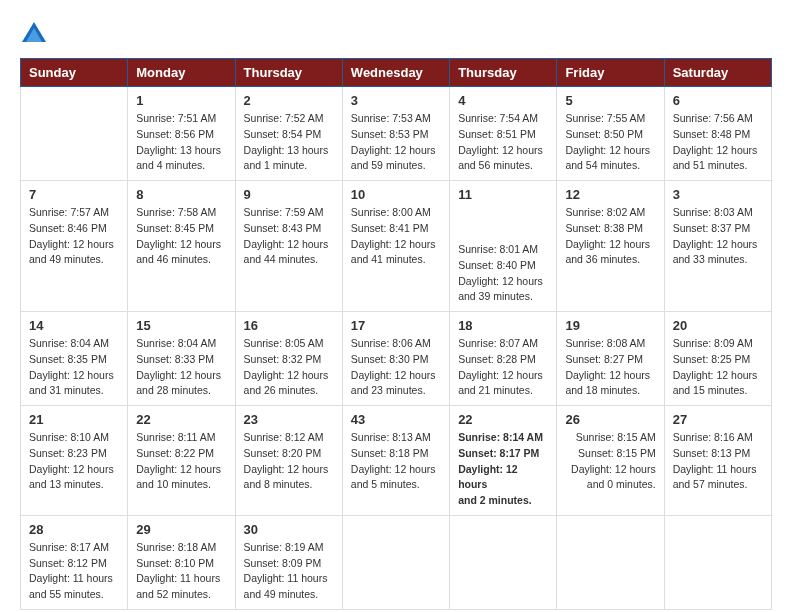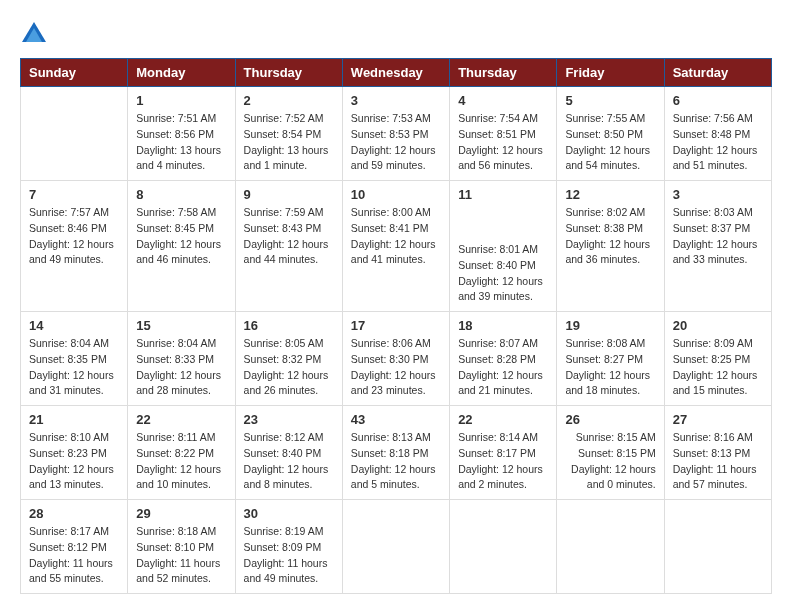--- a/index.html
+++ b/index.html
@@ -281,34 +281,34 @@
         <td>
           <span class="day-number">22</span>
           <div class="day-info" style="white-space: pre-line;">Sunrise: 8:11 AM
 Sunset: 8:22 PM
 Daylight: 12 hours
 and 10 minutes.</div>
         </td>
         <td>
           <span class="day-number">23</span>
           <div class="day-info" style="white-space: pre-line;">Sunrise: 8:12 AM
-Sunset: 8:40 PM
+Sunset: 8:20 PM
 Daylight: 12 hours
 and 8 minutes.</div>
         </td>
         <td>
           <span class="day-number">43</span>
           <div class="day-info" style="white-space: pre-line;">Sunrise: 8:13 AM
 Sunset: 8:18 PM
 Daylight: 12 hours
 and 5 minutes.</div>
         </td>
         <td>
           <span class="day-number">22</span>
-          <div class="day-info" style="white-space: pre-line;">Sunrise: 8:14 AM
+          <div class="day-info" style="white-space: pre-line; font-weight: bold;">Sunrise: 8:14 AM
 Sunset: 8:17 PM
 Daylight: 12 hours
 and 2 minutes.</div>
         </td>
         <td>
           <span class="day-number">26</span>
           <div class="day-info" style="white-space: pre-line; text-align: right;">Sunrise: 8:15 AM
 Sunset: 8:15 PM
 Daylight: 12 hours
 and 0 minutes.</div>

